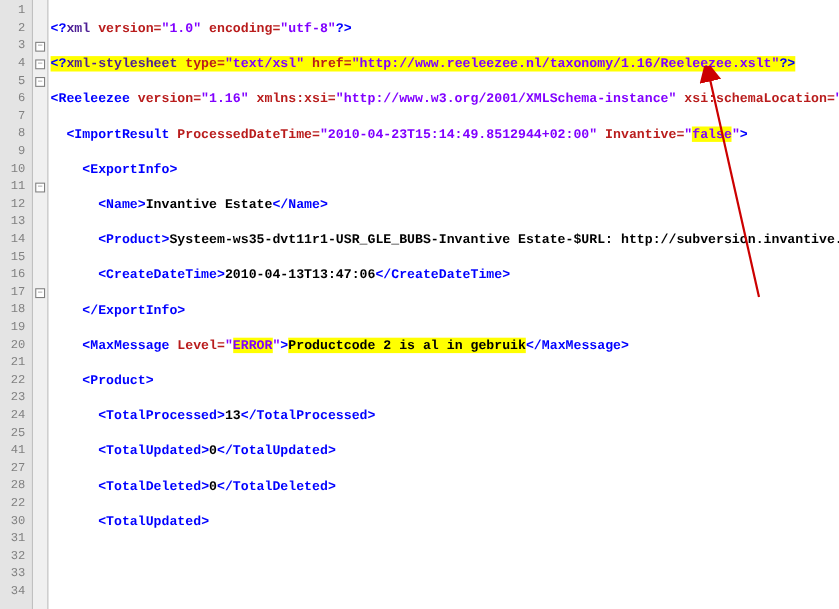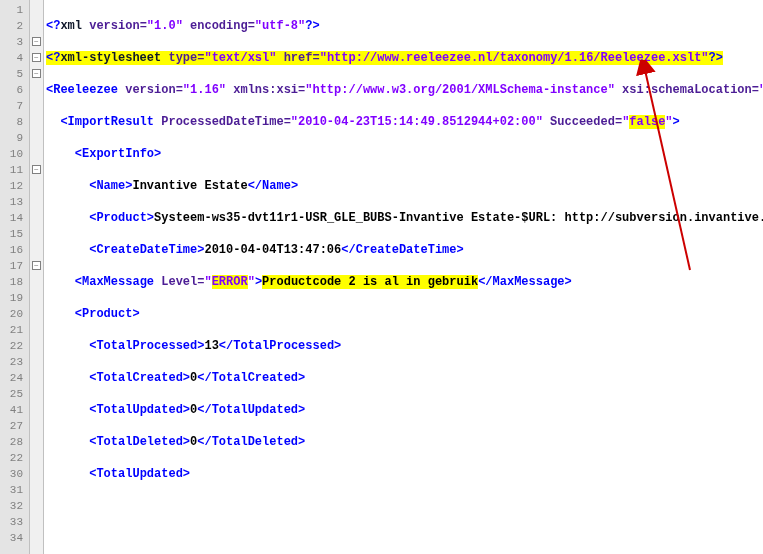--- a/index.html
+++ b/index.html
@@ -56,24 +56,24 @@
   flex: 1;
   line-height: 16px;
   padding-top: 2px;
   padding-left: 2px;
   white-space: pre;
   overflow: hidden;
   font-weight: bold;
 }
 .line { height: 16px; }
 .tag { color: #0000ff; }
-.attr { color: #4c1d95; }
+.attr { color: #b91c1c; }
 .val { color: #8000ff; font-weight: bold; }
 .txt { color: #000; font-weight: bold; margin-top: 16px; }
-.pi { color: #0f172a; }
+.pi { color: #4c1d95; }
 .hl { background: #ffff00; }
 .arrow {
   position: absolute;
   pointer-events: none;
 }
 </style>
 </head>
 <body>
 
 <div class="editor">
@@ -146,29 +146,29 @@
     <div class="line"></div>
     <div class="line"></div>
     <div class="line"></div>
     <div class="line"></div>
     <div class="line"></div>
   </div>
   <div class="code">
 <div class="line"><span class="tag">&lt;?</span><span class="pi">xml</span><span class="attr"> version=</span><span class="val">"1.0"</span><span class="attr"> encoding=</span><span class="val">"utf-8"</span><span class="tag">?&gt;</span></div>
 <div class="line"><span class="hl"><span class="tag">&lt;?</span><span class="pi">xml-stylesheet</span><span class="attr"> type=</span><span class="val">"text/xsl"</span><span class="attr"> href=</span><span class="val">"http://www.reeleezee.nl/taxonomy/1.16/Reeleezee.xslt"</span><span class="tag">?&gt;</span></span></div>
 <div class="line"><span class="tag">&lt;</span><span class="tag">Reeleezee</span><span class="attr"> version=</span><span class="val">"1.16"</span><span class="attr"> xmlns:xsi=</span><span class="val">"http://www.w3.org/2001/XMLSchema-instance"</span><span class="attr"> xsi:schemaLocation=</span><span class="val">"ht</span></div>
-<div class="line">  <span class="tag">&lt;</span><span class="tag">ImportResult</span><span class="attr"> ProcessedDateTime=</span><span class="val">"2010-04-23T15:14:49.8512944+02:00"</span><span class="attr"> Succeeded=</span><span class="val">"</span><span class="val hl">false</span><span class="val">"</span><span class="tag">&gt;</span></div>
+<div class="line">  <span class="tag">&lt;</span><span class="tag">ImportResult</span><span class="attr"> ProcessedDateTime=</span><span class="val">"2010-04-23T15:14:49.8512944+02:00"</span><span class="attr"> Invantive=</span><span class="val">"</span><span class="val hl">false</span><span class="val">"</span><span class="tag">&gt;</span></div>
 <div class="line">    <span class="tag">&lt;</span><span class="tag">ExportInfo</span><span class="tag">&gt;</span></div>
 <div class="line">      <span class="tag">&lt;</span><span class="tag">Name</span><span class="tag">&gt;</span><span class="txt">Invantive Estate</span><span class="tag">&lt;/</span><span class="tag">Name</span><span class="tag">&gt;</span></div>
 <div class="line">      <span class="tag">&lt;</span><span class="tag">Product</span><span class="tag">&gt;</span><span class="txt">Systeem-ws35-dvt11r1-USR_GLE_BUBS-Invantive Estate-$URL: http://subversion.invantive.com</span></div>
-<div class="line">      <span class="tag">&lt;</span><span class="tag">CreateDateTime</span><span class="tag">&gt;</span><span class="txt">2010-04-04T13:47:06</span><span class="tag">&lt;/</span><span class="tag">CreateDateTime</span><span class="tag">&gt;</span></div>
+<div class="line">      <span class="tag">&lt;</span><span class="tag">CreateDateTime</span><span class="tag">&gt;</span><span class="txt">2010-04-13T13:47:06</span><span class="tag">&lt;/</span><span class="tag">CreateDateTime</span><span class="tag">&gt;</span></div>
+<div class="line">    <span class="tag">&lt;/</span><span class="tag">ExportInfo</span><span class="tag">&gt;</span></div>
 <div class="line">    <span class="tag">&lt;</span><span class="tag">MaxMessage</span><span class="attr"> Level=</span><span class="val">"</span><span class="val hl">ERROR</span><span class="val">"</span><span class="tag">&gt;</span><span class="txt hl">Productcode 2 is al in gebruik</span><span class="tag">&lt;/</span><span class="tag">MaxMessage</span><span class="tag">&gt;</span></div>
 <div class="line">    <span class="tag">&lt;</span><span class="tag">Product</span><span class="tag">&gt;</span></div>
 <div class="line">      <span class="tag">&lt;</span><span class="tag">TotalProcessed</span><span class="tag">&gt;</span><span class="txt">13</span><span class="tag">&lt;/</span><span class="tag">TotalProcessed</span><span class="tag">&gt;</span></div>
-<div class="line">      <span class="tag">&lt;</span><span class="tag">TotalCreated</span><span class="tag">&gt;</span><span class="txt">0</span><span class="tag">&lt;/</span><span class="tag">TotalCreated</span><span class="tag">&gt;</span></div>
 <div class="line">      <span class="tag">&lt;</span><span class="tag">TotalUpdated</span><span class="tag">&gt;</span><span class="txt">0</span><span class="tag">&lt;/</span><span class="tag">TotalUpdated</span><span class="tag">&gt;</span></div>
 <div class="line">      <span class="tag">&lt;</span><span class="tag">TotalDeleted</span><span class="tag">&gt;</span><span class="txt">0</span><span class="tag">&lt;/</span><span class="tag">TotalDeleted</span><span class="tag">&gt;</span></div>
 <div class="line">      <span class="tag">&lt;</span><span class="tag">TotalUpdated</span><span class="tag">&gt;</span></div>
 
 
 
 
 
 
 

